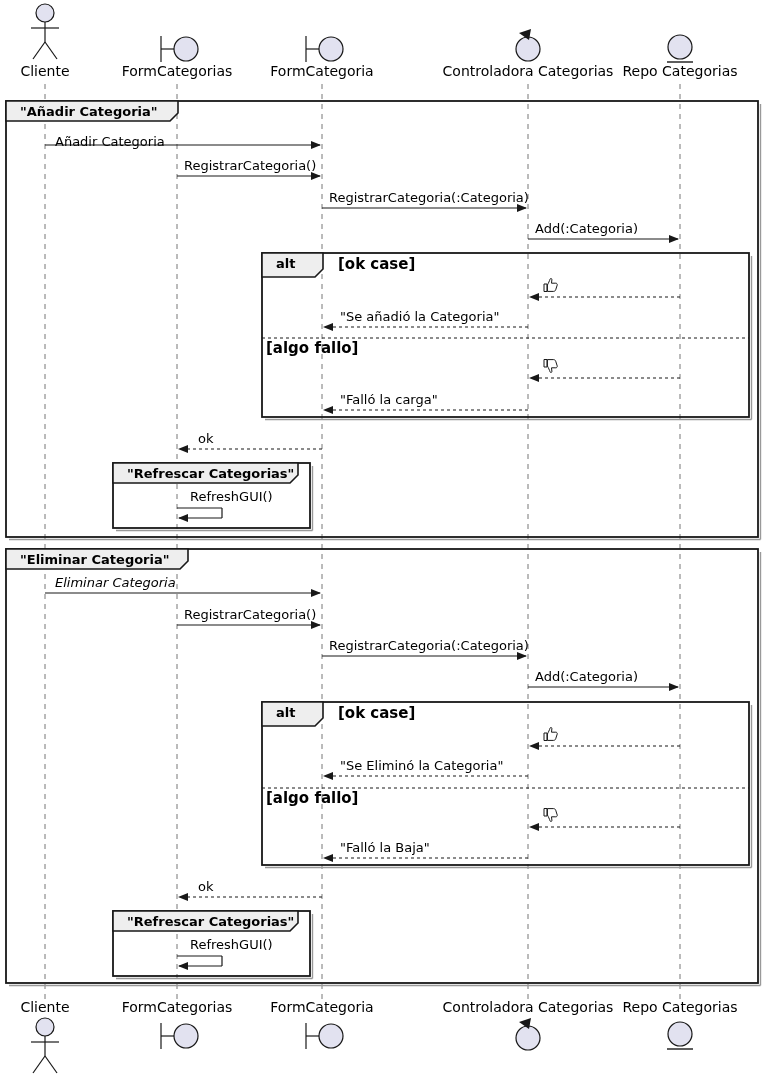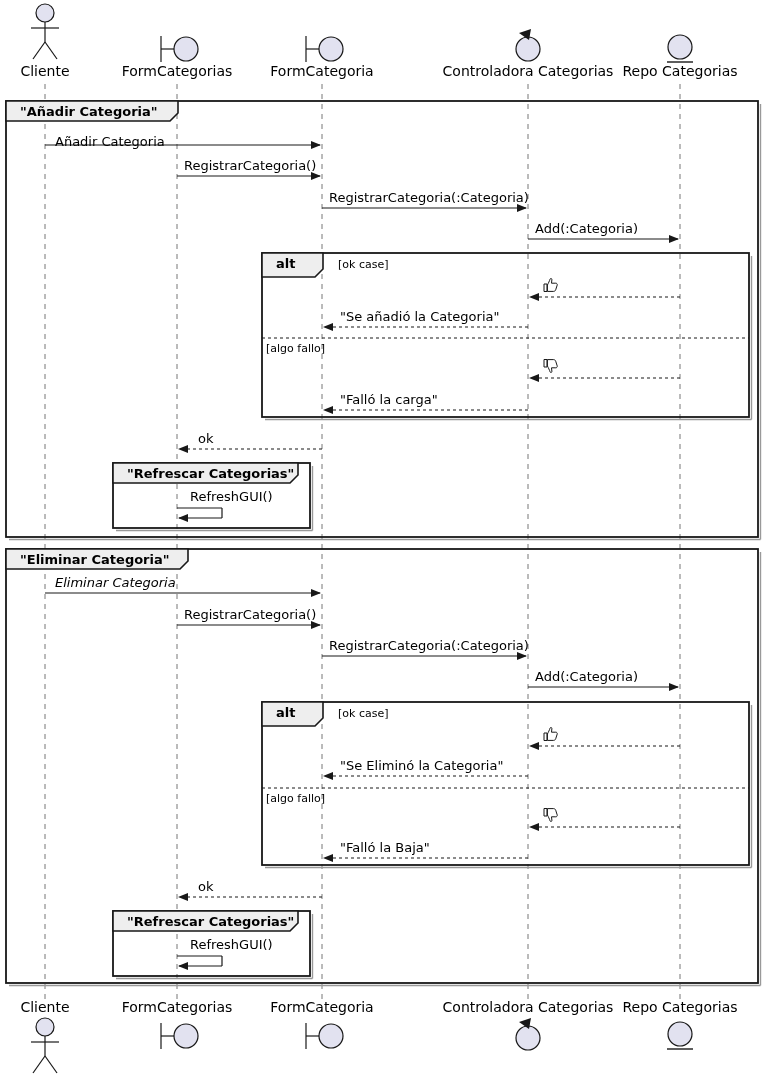--- a/index.html
+++ b/index.html
@@ -7,21 +7,21 @@
     position:relative;width:764px;height:1082px;overflow:hidden;
     background:#ffffff;font-family:"DejaVu Sans","Liberation Sans",sans-serif;
     color:#000;
   }
   #layer-svg{position:absolute;left:0;top:0;z-index:1;}
   #layer-labels{position:absolute;left:0;top:0;width:764px;height:1082px;z-index:2;pointer-events:none;}
   .lbl{position:absolute;white-space:nowrap;font-size:13px;line-height:15px;color:#000;}
   .participant-label{font-size:14px;text-align:center;width:220px;}
   .frame-title{font-weight:bold;font-size:13px;}
   .alt-title{font-weight:bold;font-size:13px;text-align:right;}
-  .guard{font-weight:normal;font-size:11px;}
+  .guard{font-weight:bold;font-size:15px;}
 </style>
 </head>
 <body>
 
 <div id="stage">
   <svg id="layer-svg" width="764" height="1082" viewBox="0 0 764 1082" xmlns="http://www.w3.org/2000/svg">
       <line x1="45" y1="84" x2="45" y2="999" stroke="#777777" stroke-width="1" stroke-dasharray="5,5"></line>
       <line x1="177" y1="84" x2="177" y2="999" stroke="#777777" stroke-width="1" stroke-dasharray="5,5"></line>
       <line x1="322" y1="84" x2="322" y2="999" stroke="#777777" stroke-width="1" stroke-dasharray="5,5"></line>
       <line x1="528" y1="84" x2="528" y2="999" stroke="#777777" stroke-width="1" stroke-dasharray="5,5"></line>

